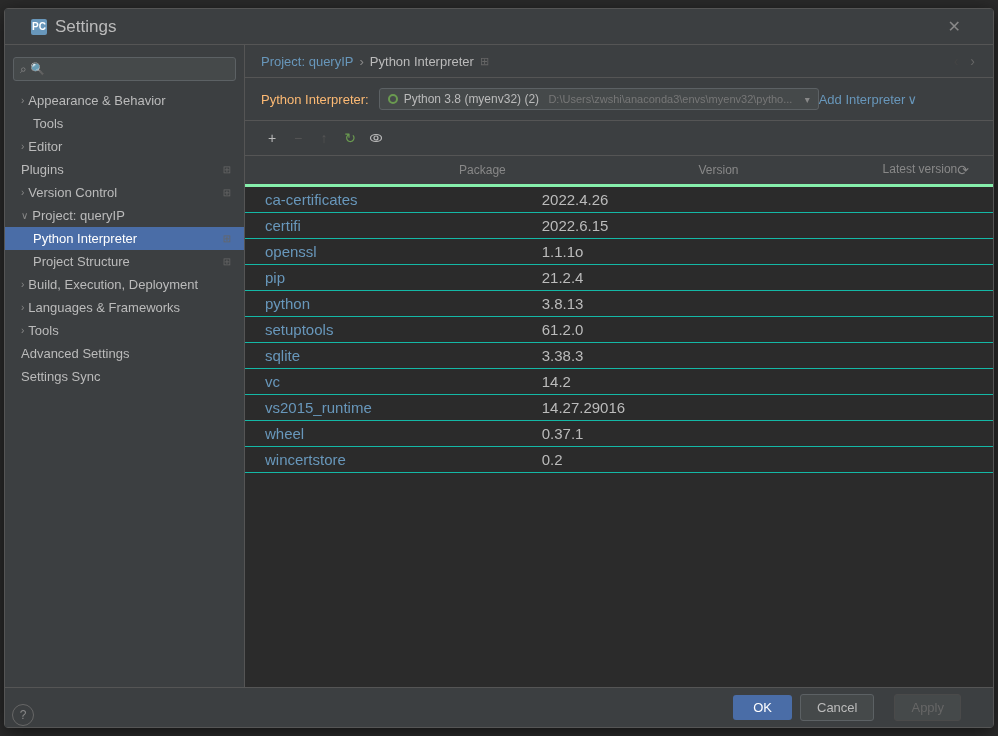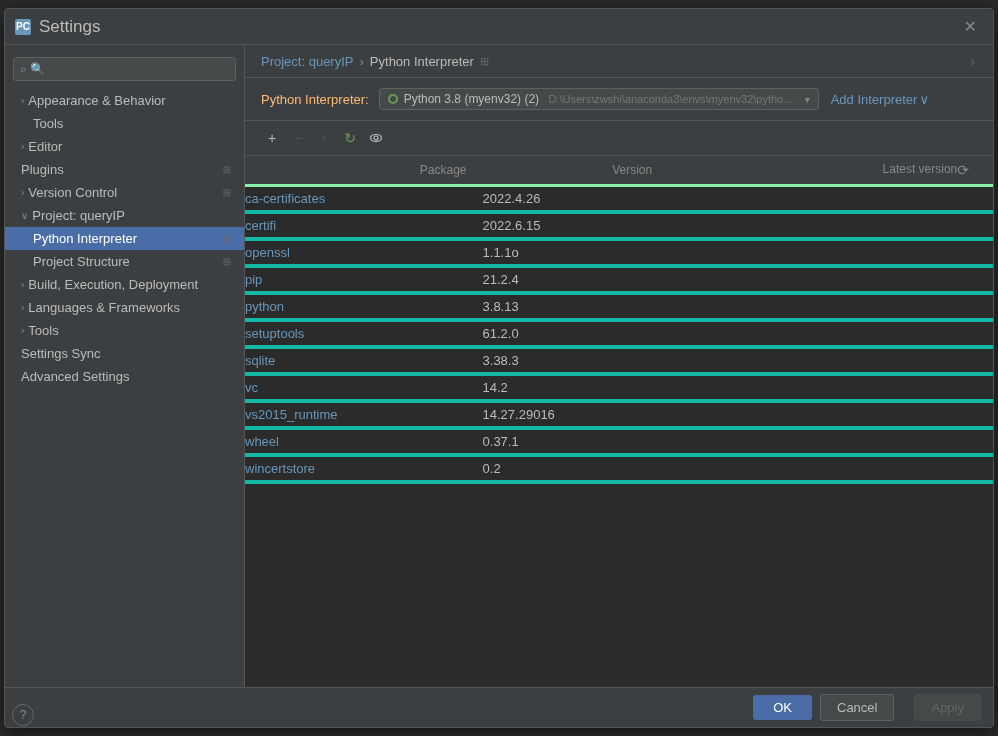--- a/index.html
+++ b/index.html
@@ -25,21 +25,21 @@
       display: flex;
       flex-direction: column;
       box-shadow: 0 4px 20px rgba(0,0,0,0.6);
     }
 
     .titlebar {
       height: 36px;
       background: #3c3f41;
       display: flex;
       align-items: center;
-      padding: 0 10px;
+      padding: 0 26px;
       border-bottom: 1px solid #555;
       flex-shrink: 0;
     }
 
     .titlebar-icon {
       width: 16px;
       height: 16px;
       margin-right: 8px;
       background: #6897bb;
       border-radius: 2px;
@@ -242,21 +242,20 @@
       text-overflow: ellipsis;
     }
 
     .interpreter-dropdown-arrow {
       color: #888;
       margin-left: 4px;
       font-size: 10px;
     }
 
     .add-interpreter-btn {
-      margin-left: 12px;
       color: #6897bb;
       cursor: pointer;
       font-size: 13px;
       display: flex;
       align-items: center;
       gap: 2px;
       white-space: nowrap;
     }
 
     
@@ -312,24 +311,24 @@
     .package-table th {
       text-align: right;
       padding: 6px 16px;
       color: #888;
       font-size: 12px;
       font-weight: normal;
       border-bottom: 3px solid #86efac;
     }
 
     .package-table td {
-      padding: 4px 0;
-      color: #bbb;
-      font-size: 13px;
-      border-bottom: 4px solid #14b8a6;
+      padding: 4px 20px;
+      color: #bbb;
+      font-size: 15px;
+      border-bottom: 1px solid #14b8a6;
     }
 
     .package-table td.package-name {
       color: #6897bb;
     }
 
     .loading-spinner {
       float: right;
       margin-right: 8px;
       color: #888;
@@ -343,21 +342,21 @@
     }
 
     
     .bottom-bar {
       height: 40px;
       background: #3c3f41;
       border-top: 1px solid #555;
       display: flex;
       align-items: center;
       justify-content: flex-end;
-      padding: 0 12px;
+      padding: 0 32px;
       gap: 8px;
       flex-shrink: 0;
     }
 
     .btn-ok {
       background: #4a6da7;
       color: #fff;
       border: none;
       border-radius: 3px;
       padding: 5px 20px;
@@ -464,24 +463,24 @@
       </div>
       <div class="sidebar-item">
         <span class="arrow">›</span>
         <span>Languages &amp; Frameworks</span>
       </div>
       <div class="sidebar-item">
         <span class="arrow">›</span>
         <span>Tools</span>
       </div>
       <div class="sidebar-item">
+        <span>Advanced Settings</span>
+      </div>
+      <div class="sidebar-item">
         <span>Settings Sync</span>
-      </div>
-      <div class="sidebar-item">
-        <span>Advanced Settings</span>
       </div>
     </div>
 
     <div class="main-content">
 
       <div class="breadcrumb-bar">
         <span class="breadcrumb-text">Project: queryIP</span>
         <span class="breadcrumb-sep">›</span>
         <span class="breadcrumb-current">Python Interpreter</span>
         <span class="breadcrumb-page-icon">⊞</span>

